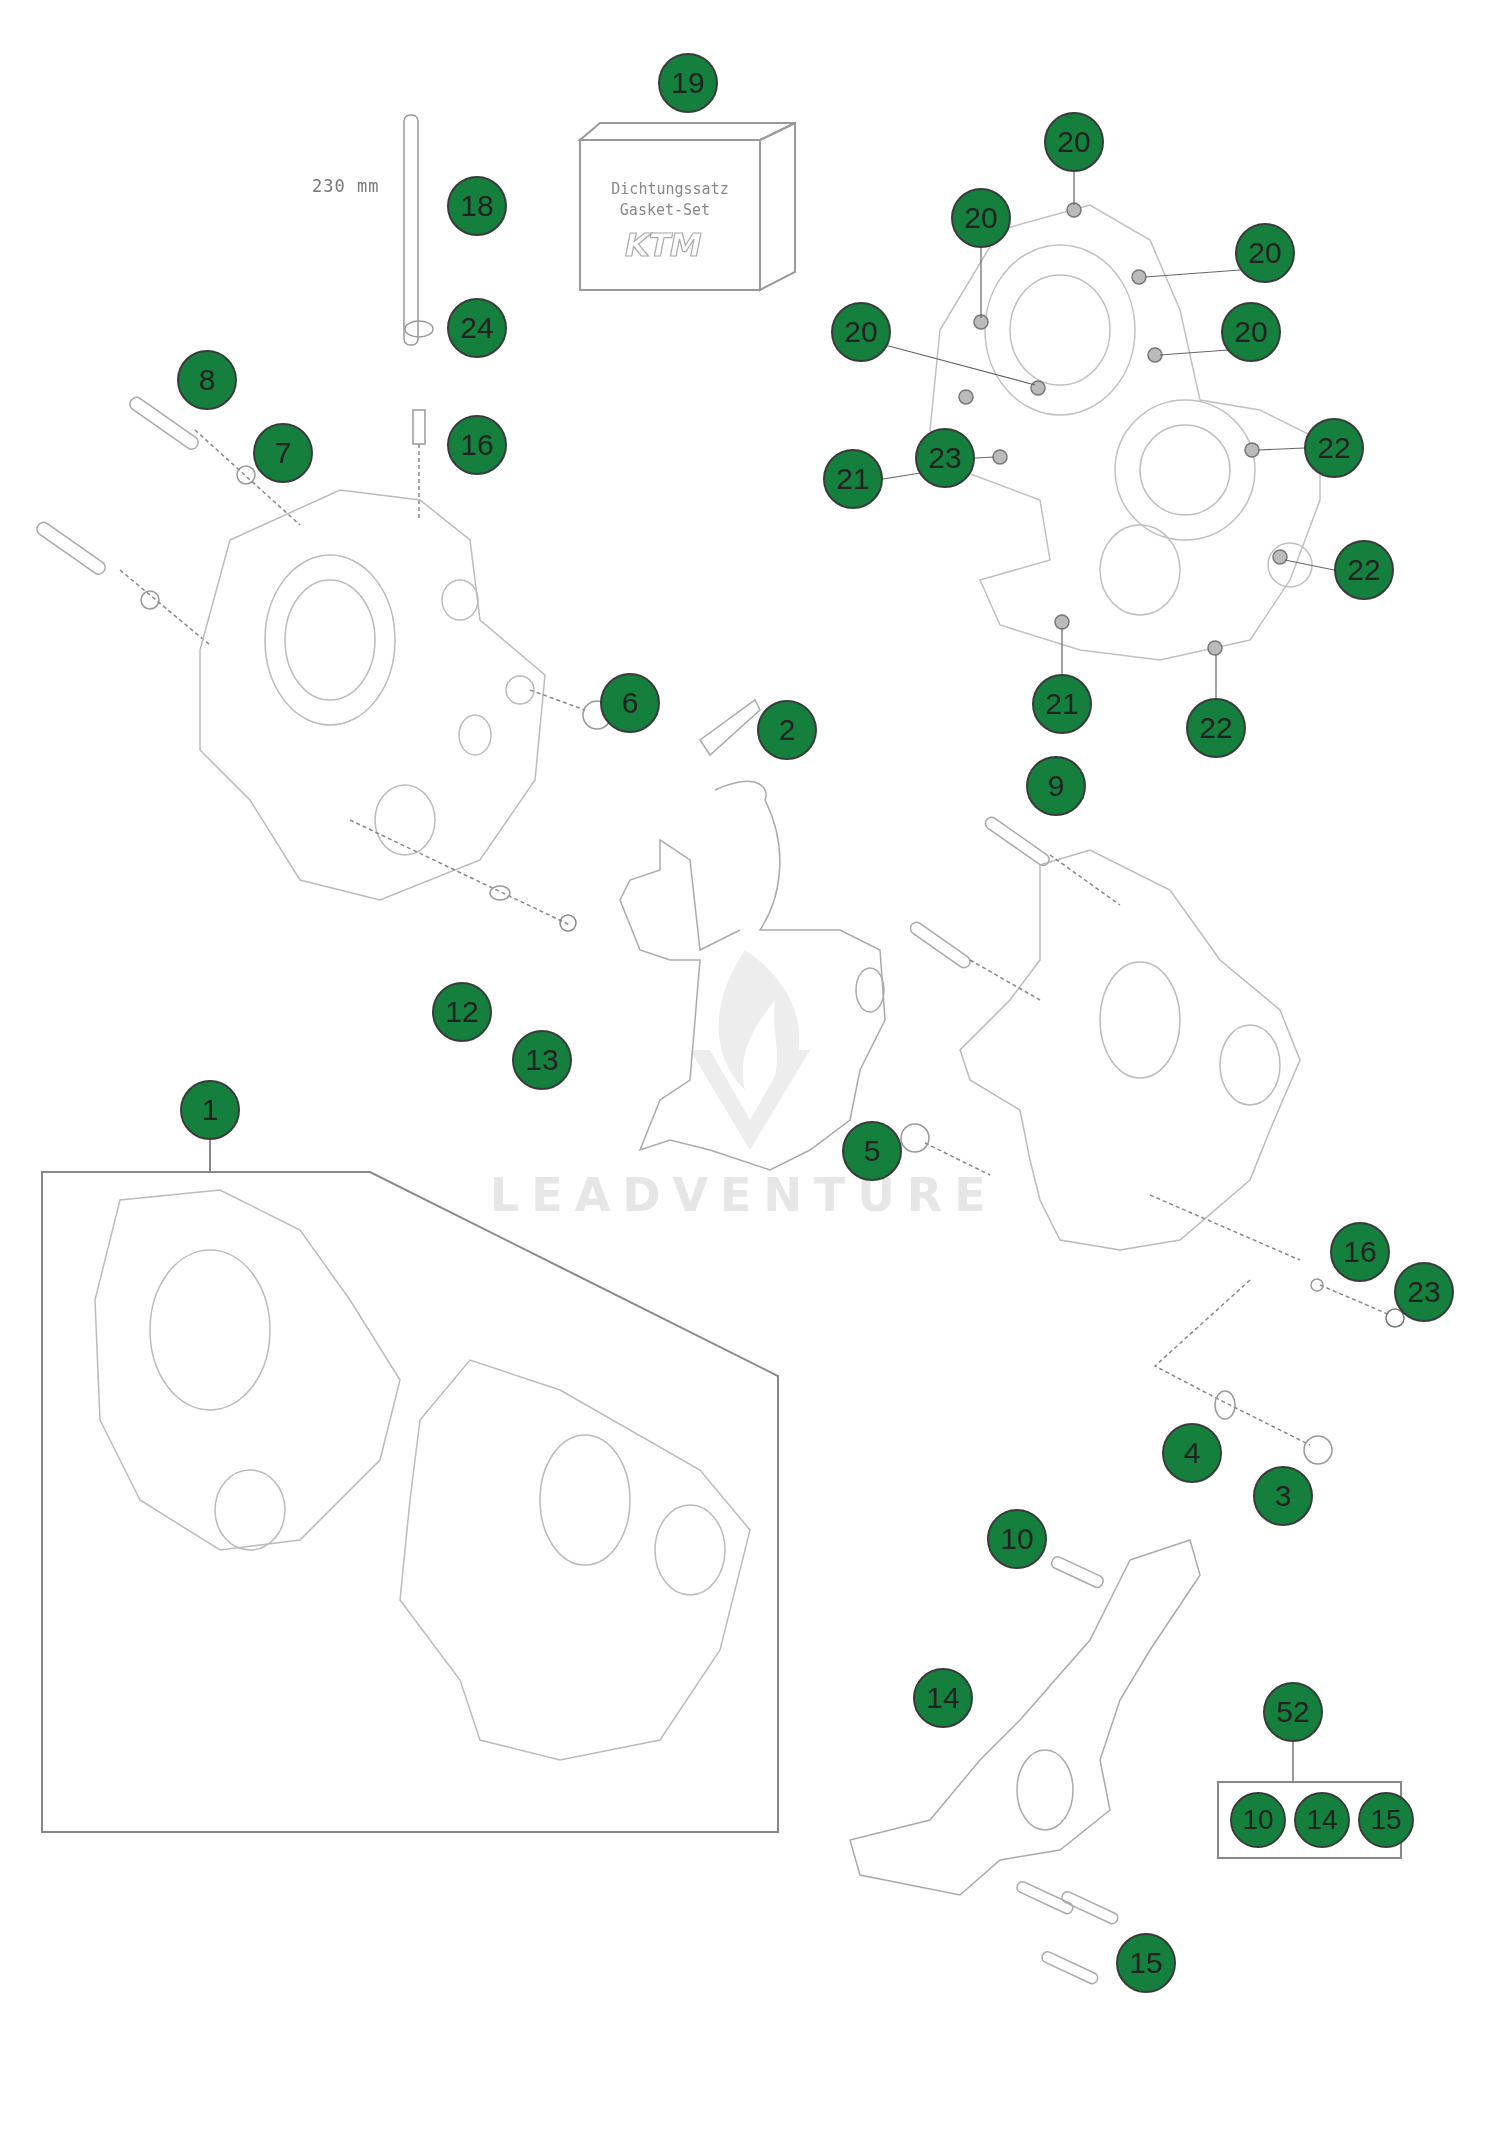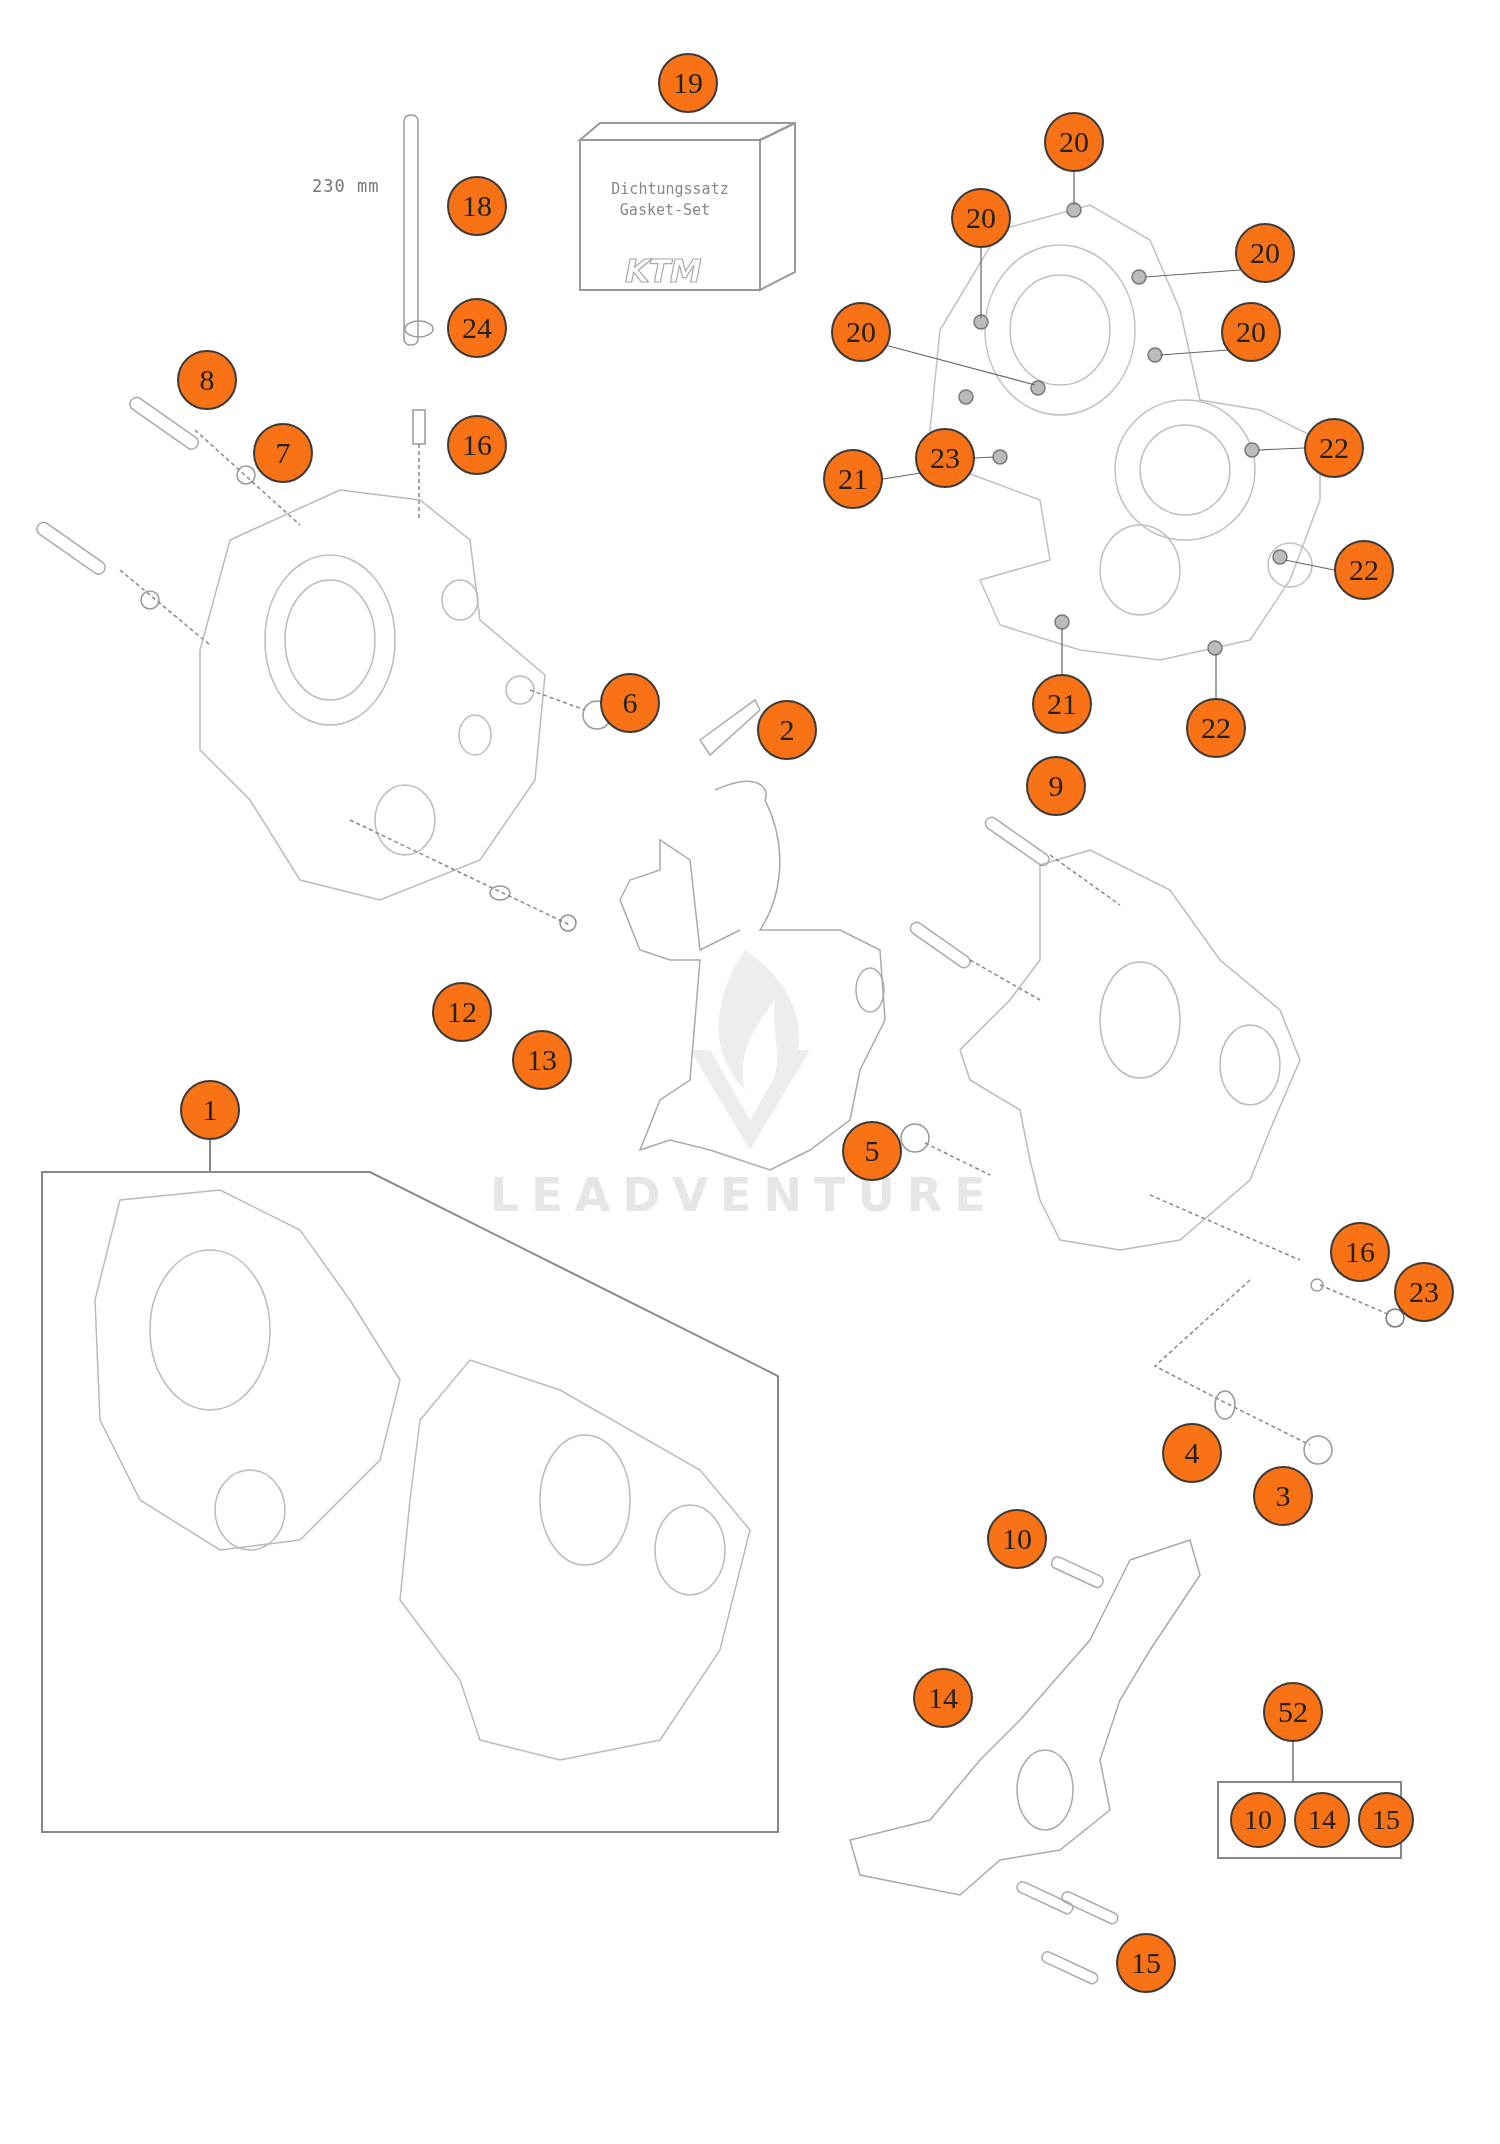--- a/index.html
+++ b/index.html
@@ -1,22 +1,22 @@
 <!DOCTYPE html>
 <html><head>
 <meta charset="utf-8">
 <style>
   html, body { margin:0; padding:0; background:#ffffff; }
   body { width:1500px; height:2144px; position:relative; overflow:hidden;
          font-family:"DejaVu Sans", sans-serif; color:#222; }
   #canvas { position:absolute; left:0; top:0; width:1500px; height:2144px; }
   .callout { position:absolute; width:60px; height:60px; margin-left:-30px; margin-top:-30px;
-             border:2px solid #3a3a3a; border-radius:50%; background:#f97316;
+             border:2px solid #3a3a3a; border-radius:50%; background:#15803d;
              display:flex; align-items:center; justify-content:center;
-             font-family:Liberation Serif, serif; font-size:30px; color:#222;
+             font-family:Liberation Sans, sans-serif; font-size:30px; color:#222;
              box-sizing:border-box; cursor:pointer; }
   .callout.sm { width:56px; height:56px; margin-left:-28px; margin-top:-28px; font-size:28px; }
   .dim-label { position:absolute; font-family:"DejaVu Sans Mono", monospace; font-size:17px; color:#777; letter-spacing:1px; }
   .box-text { position:absolute; font-family:"DejaVu Sans Mono", monospace; font-size:15px; color:#888; text-align:center; width:200px; }
   .ktm-logo { position:absolute; font-family:"DejaVu Sans", sans-serif; font-weight:bold; font-style:italic;
               font-size:32px; color:#fff; -webkit-text-stroke:1.2px #aaa; letter-spacing:-1px; }
   .watermark { position:absolute; font-family:"DejaVu Sans", sans-serif; font-size:46px; color:#e6e6e6;
                letter-spacing:12px; font-weight:bold; }
   .footer { position:absolute; left:0; width:1500px; top:2098px; text-align:center;
             font-family:"DejaVu Sans", sans-serif; font-size:22px; color:#111; }
@@ -159,21 +159,21 @@
 
     <line x1="1293" y1="1742" x2="1293" y2="1781" stroke="#777" stroke-width="1.5"></line>
   </svg>
 
   <div class="watermark" style="left:490px;top:1168px;">LEADVENTURE</div>
 
   <div class="dim-label" style="left:312px;top:176px;">230 mm</div>
 
   <div class="box-text" style="left:570px;top:168px;margin-top:12px;">Dichtungssatz</div>
   <div class="box-text" style="left:565px;top:192px;margin-top:9px;">Gasket-Set</div>
-  <div class="ktm-logo" style="left:625px;top:252px;">KTM</div>
+  <div class="ktm-logo" style="left:625px;top:226px;">KTM</div>
 
   <div class="kit-box" style="left:1217px;top:1781px;width:185px;height:78px;"></div>
 
   <div id="callouts">
       <div class="callout" style="left: 210px; top: 1110px;">1</div>
       <div class="callout" style="left: 787px; top: 730px;">2</div>
       <div class="callout" style="left: 1283px; top: 1496px;">3</div>
       <div class="callout" style="left: 1192px; top: 1453px;">4</div>
       <div class="callout" style="left: 872px; top: 1151px;">5</div>
       <div class="callout" style="left: 630px; top: 703px;">6</div>

